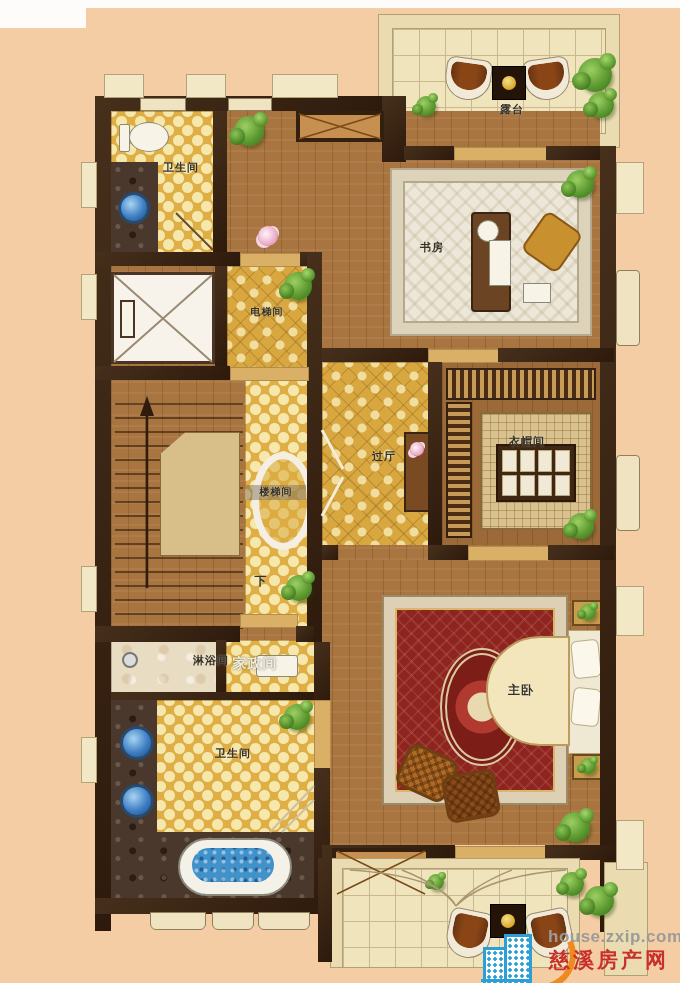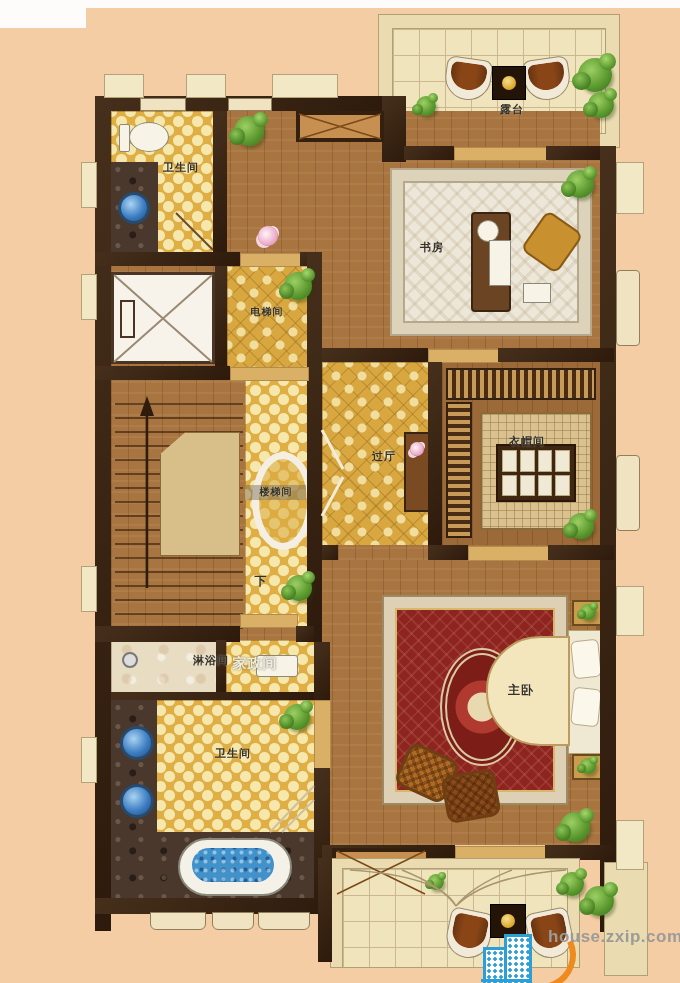--- a/index.html
+++ b/index.html
@@ -304,14 +304,15 @@
   <div class="lbl" style="left:233px;top:753px;">卫生间</div>
   <div class="lbl" style="left:521px;top:690px;font-size:12px;">主卧</div>
 
   <div class="swoosh" style="left:506px;top:920px;width:58px;height:58px;"></div>
   <div class="abs" style="left:481px;top:931px;width:52px;height:52px;">
     <div class="tower" style="left:2px;top:16px;width:18px;height:33px;"></div>
     <div class="tower" style="left:23px;top:3px;width:22px;height:46px;"></div>
     <div class="abs" style="left:0;top:48px;width:48px;height:3px;background:#2b9fd6;"></div>
   </div>
   <div class="wm-site" style="left:548px;top:927px;">house.zxip.com</div>
+  <div class="wm-name" style="left:549px;top:946px;">慈溪房产网</div>
 
 </div>
 
 </body></html>

